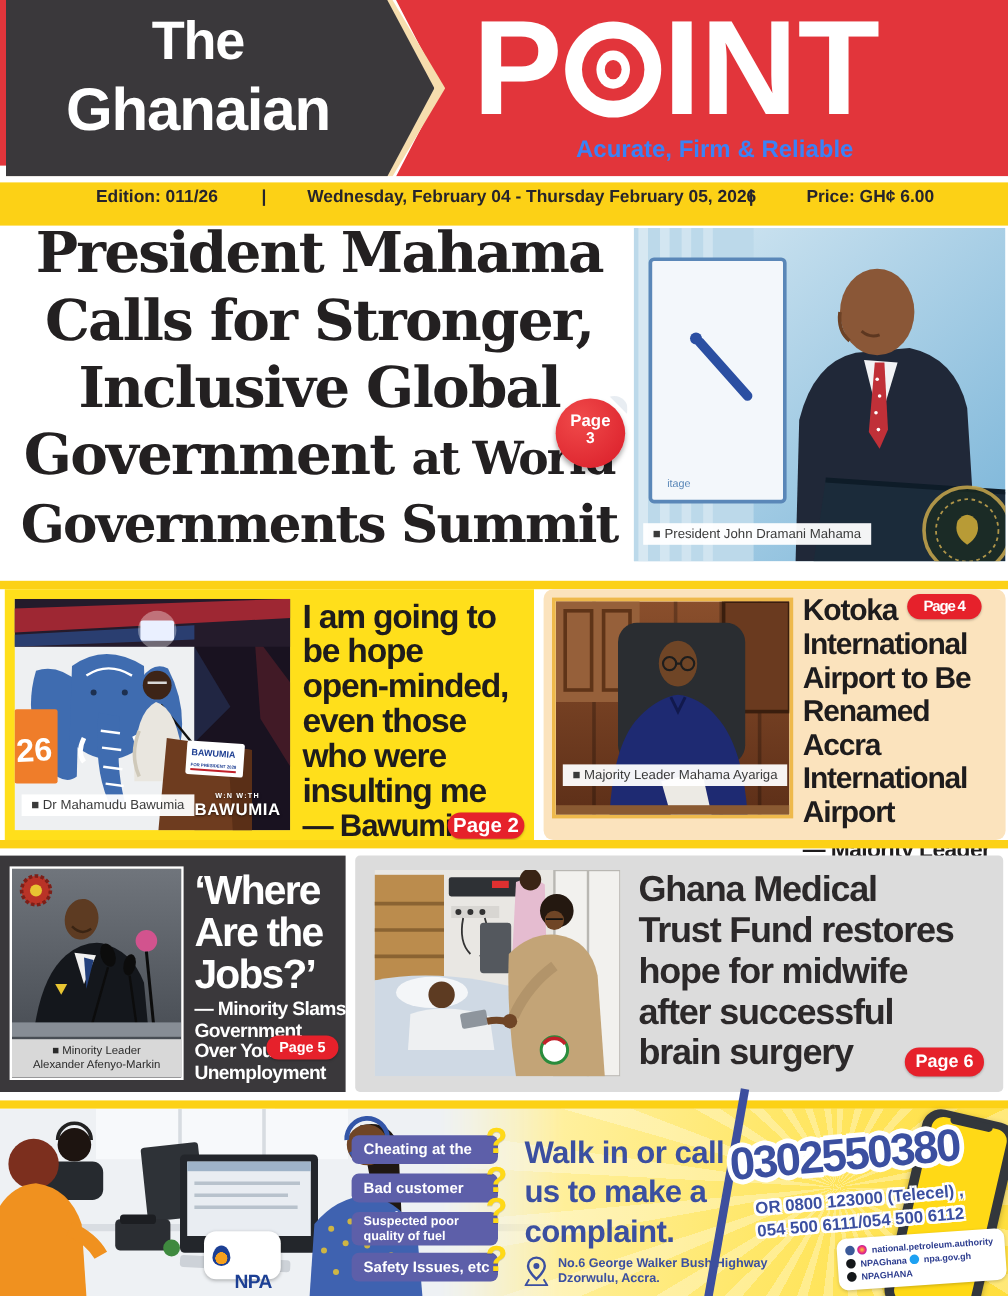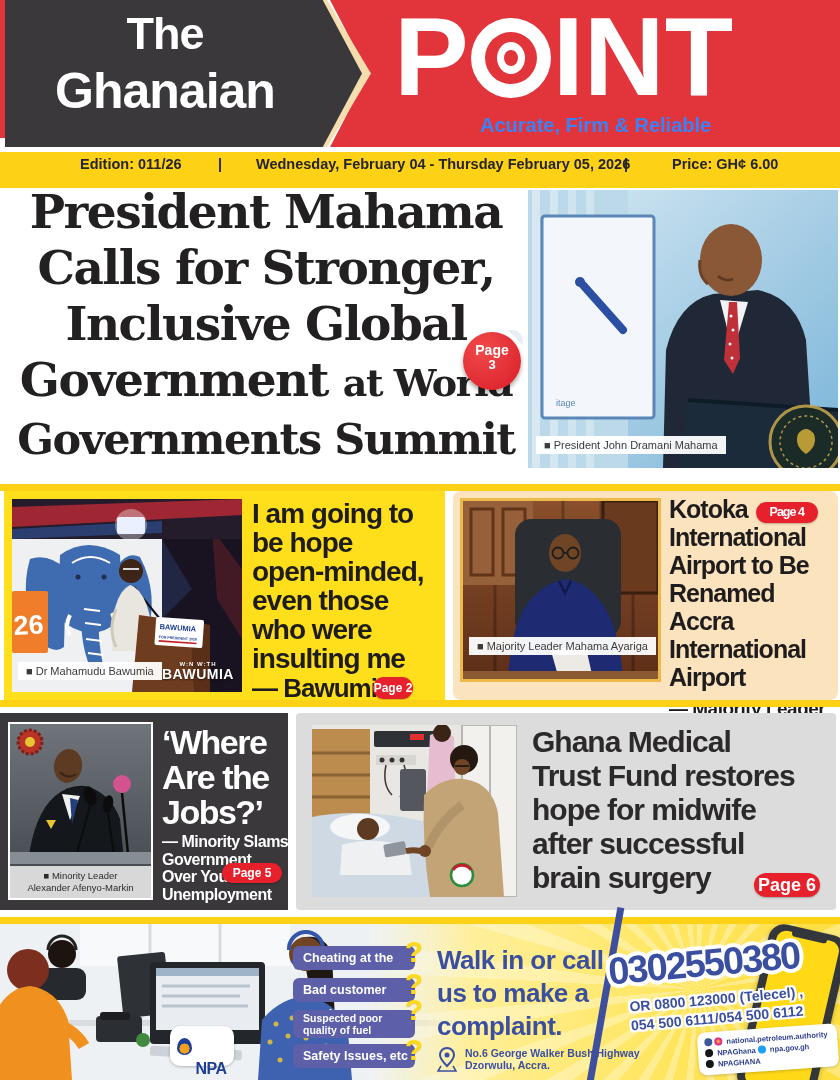--- a/index.html
+++ b/index.html
@@ -54,43 +54,43 @@
   .bawumia-photo{left:8px;top:8px;width:230px;height:193px;}
   .watermark{position:absolute;left:150px;top:160px;color:#fff;text-align:center;
              text-shadow:0 1px 2px rgba(0,0,0,.6);line-height:10px;}
   .watermark .w1{font-size:6px;font-weight:700;letter-spacing:1px;}
   .watermark .w2{font-size:14px;font-weight:900;letter-spacing:.5px;}
   .bawumia-head{position:absolute;left:248px;top:8px;width:190px;color:#1e1c1d;
         font-size:28px;font-weight:800;letter-spacing:-1px;line-height:29px;}
   .bawumia-attr{position:absolute;left:248px;top:182px;color:#1e1c1d;font-size:26px;font-weight:800;letter-spacing:-1px;}
   .pill{position:absolute;background:#e6212b;color:#fff;font-weight:700;text-align:center;
         border-radius:13px;box-shadow:0 1px 2px rgba(0,0,0,.25);}
-  .pill-p2{left:369px;top:186px;width:40px;height:22px;font-size:12px;line-height:22px;}
+  .pill-p2{left:369px;top:186px;width:64px;height:22px;font-size:17px;line-height:22px;}
   .block-airport{position:absolute;left:453px;top:491px;width:385px;height:209px;background:#fbe3bd;border-radius:8px;}
   .airport-photo{left:10px;top:10px;width:195px;height:178px;outline:3px solid #eeb94b;}
   .airport-head{position:absolute;left:216px;top:4px;width:168px;color:#1e1c1d;
         font-size:25px;font-weight:800;letter-spacing:-1px;line-height:28px;}
-  .airport-head .row1{display:flex;align-items:flex-end;gap:8px;}
+  .airport-head .row1{display:flex;align-items:flex-start;gap:8px;}
   .pill-inline{position:static;display:inline-block;width:62px;height:21px;font-size:12.5px;line-height:21px;flex:0 0 auto;}
   .airport-attr{font-size:19px;font-weight:700;letter-spacing:-.5px;margin-top:4px;}
   
   .block-jobs{position:absolute;left:0;top:713px;width:288px;height:197px;background:#3a383b;}
   .jobs-photo{left:8px;top:9px;width:145px;height:178px;border:2px solid #fff;box-sizing:border-box;}
   .jobs-cap{position:absolute;left:0;bottom:0;width:100%;background:#d8d8d8;color:#2a2a2a;
             text-align:center;font-size:9.5px;line-height:12px;padding:4px 0;}
   .jobs-head{position:absolute;left:162px;top:12px;width:124px;color:#fff;
         font-size:34px;font-weight:800;letter-spacing:-1.5px;line-height:35px;}
   .jobs-sub{position:absolute;left:162px;top:120px;width:130px;color:#fff;
         font-size:16px;font-weight:700;letter-spacing:-.5px;line-height:17.5px;}
   .pill-p5{left:222px;top:150px;width:60px;height:20px;font-size:12px;line-height:20px;}
   .block-medical{position:absolute;left:296px;top:713px;width:540px;height:197px;background:#dcdcdc;border-radius:4px;}
   .medical-photo{left:16px;top:12px;width:205px;height:172px;}
   .medical-head{position:absolute;left:236px;top:12px;width:300px;color:#2c292a;
         font-size:30px;font-weight:800;letter-spacing:-1px;line-height:34px;}
-  .pill-p6{left:458px;top:160px;width:66px;height:24px;font-size:18px;line-height:24px;}
+  .pill-p6{left:458px;top:160px;width:66px;height:24px;font-size:15px;line-height:24px;}
   
   .ad{position:absolute;left:0;top:924px;width:840px;height:156px;
       background:linear-gradient(100deg,#fffef2 0%,#fff8cf 35%,#ffe768 75%,#ffde3c 100%);}
   .sunburst{position:absolute;inset:0;
       background:repeating-conic-gradient(from 0deg at 83% 42%,rgba(255,255,255,.55) 0 5deg,rgba(255,255,255,0) 5deg 13deg);
       opacity:.55;}
   .ad-photo{position:absolute;left:0;top:0;width:470px;height:156px;
       -webkit-mask-image:linear-gradient(90deg,#000 78%,transparent 100%);
       mask-image:linear-gradient(90deg,#000 78%,transparent 100%);}
   .npa-logo{position:absolute;left:170px;top:102px;width:64px;height:40px;background:#fff;border-radius:10px;

